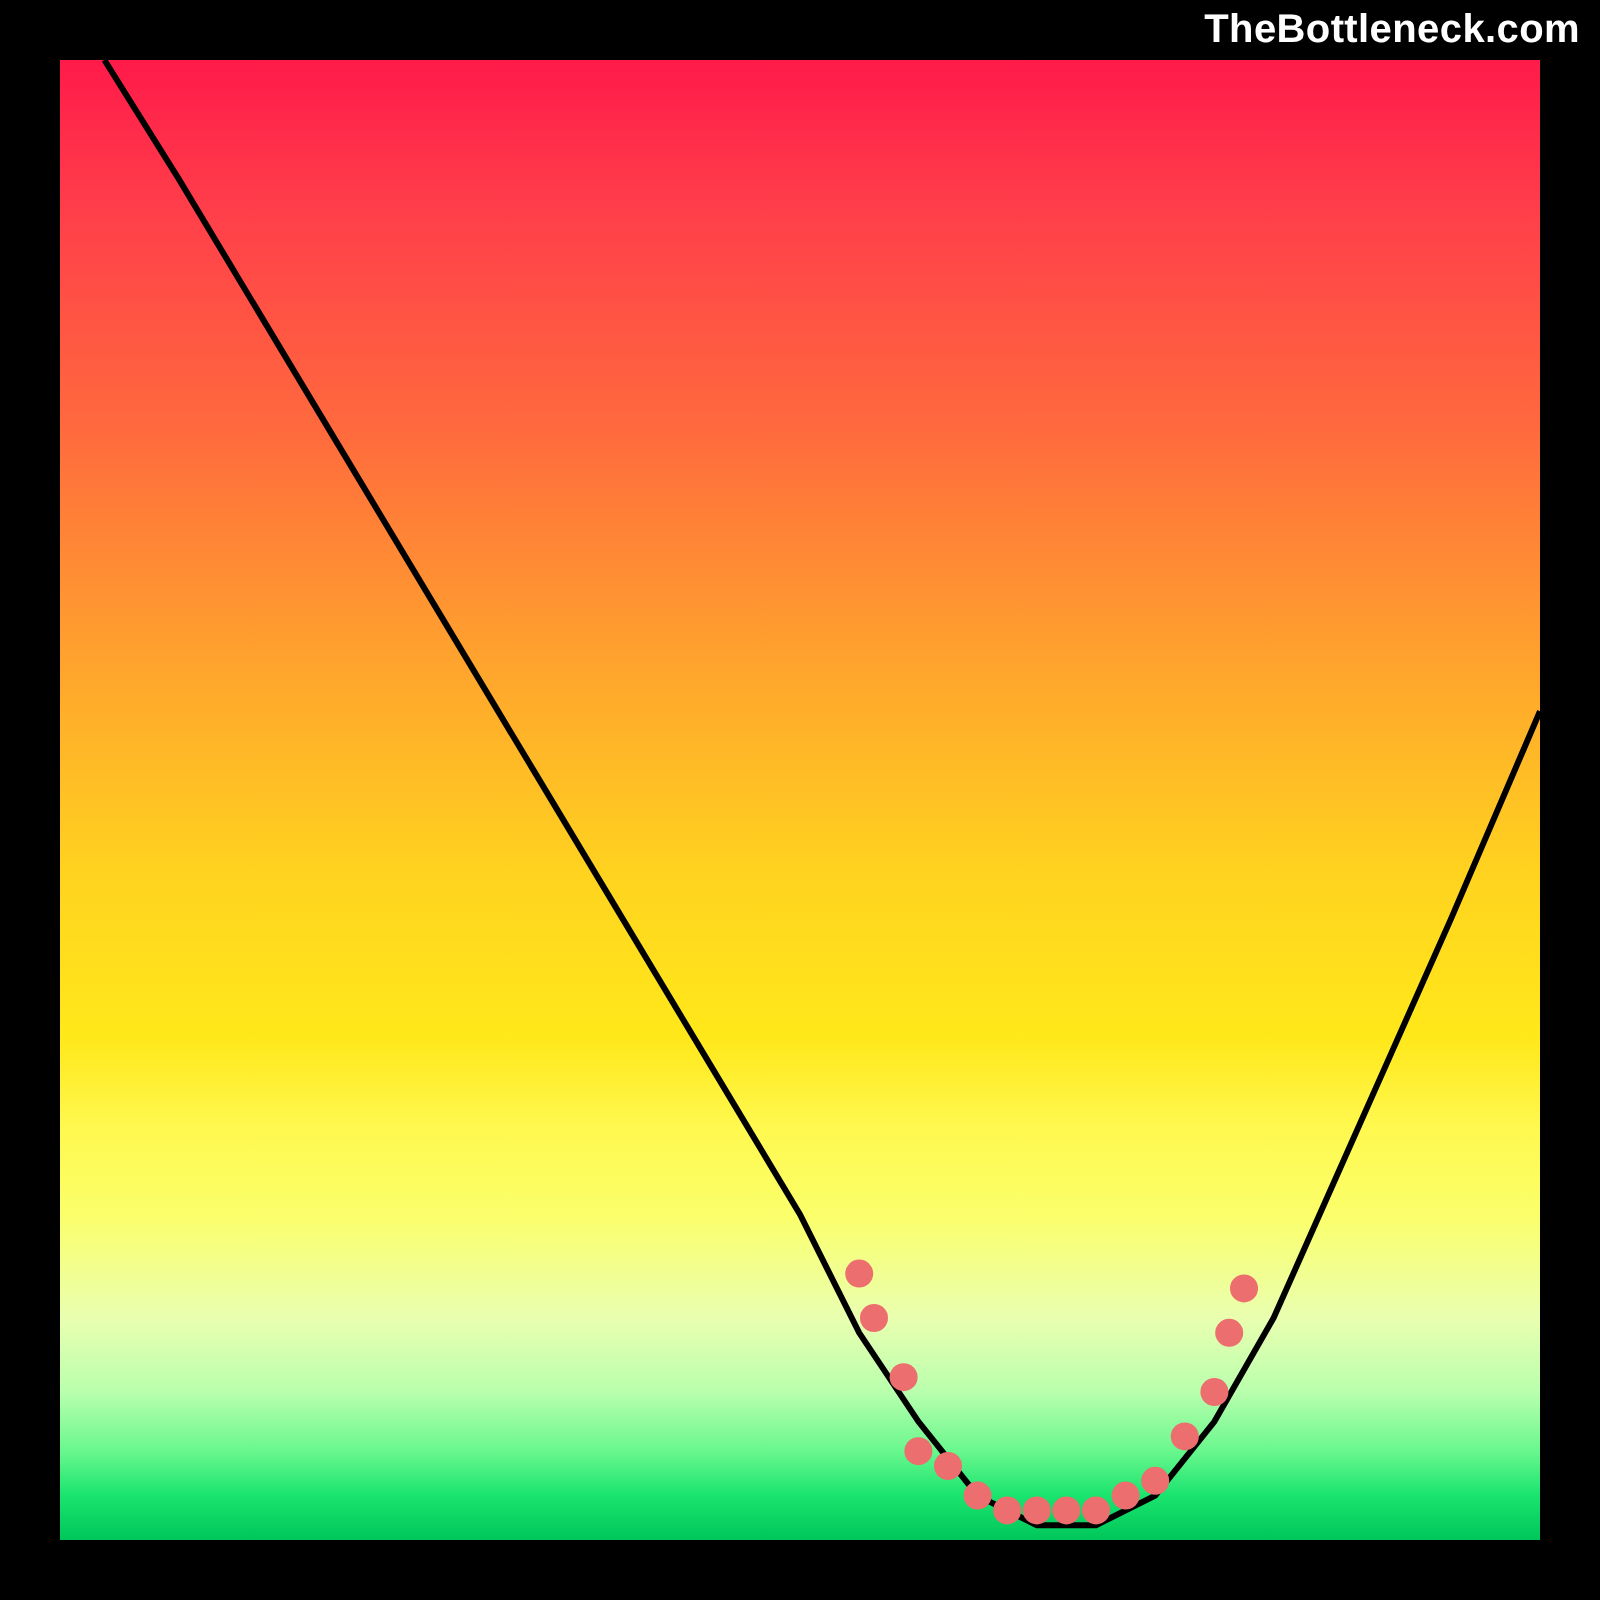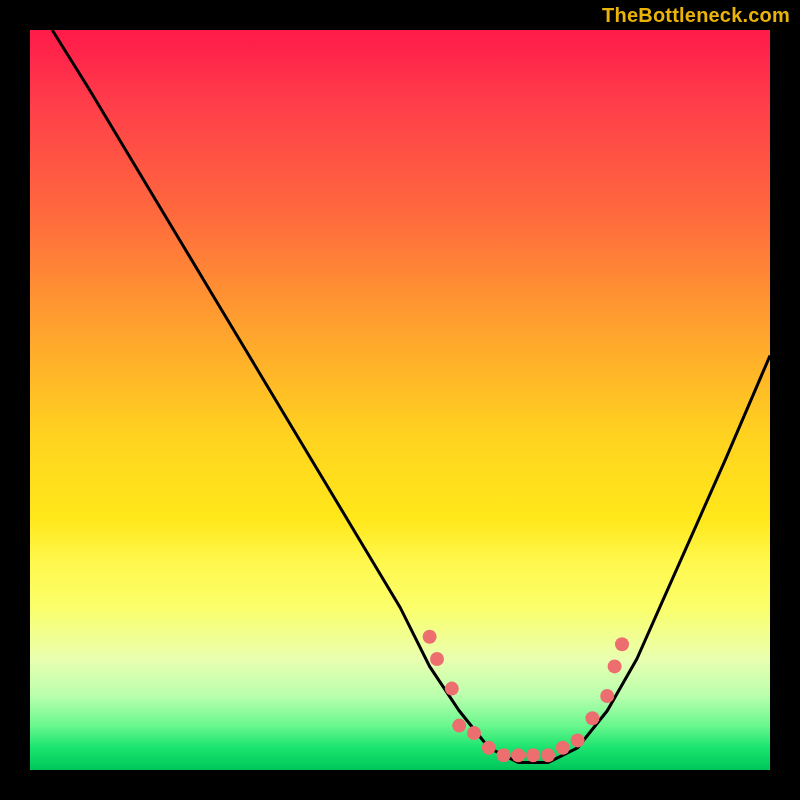--- a/index.html
+++ b/index.html
@@ -54,21 +54,21 @@
     position: absolute;
     left: 0;
     top: 0;
     width: 100%;
     height: 100%;
   }
   .watermark {
     position: absolute;
     top: 4px;
     right: 10px;
-    color: #eab308;
+    color: #ffffff;
     font-size: 20px;
     font-weight: 600;
     letter-spacing: 0.2px;
   }
 </style>
 </head>
 <body>
 
 <div class="frame">
 

